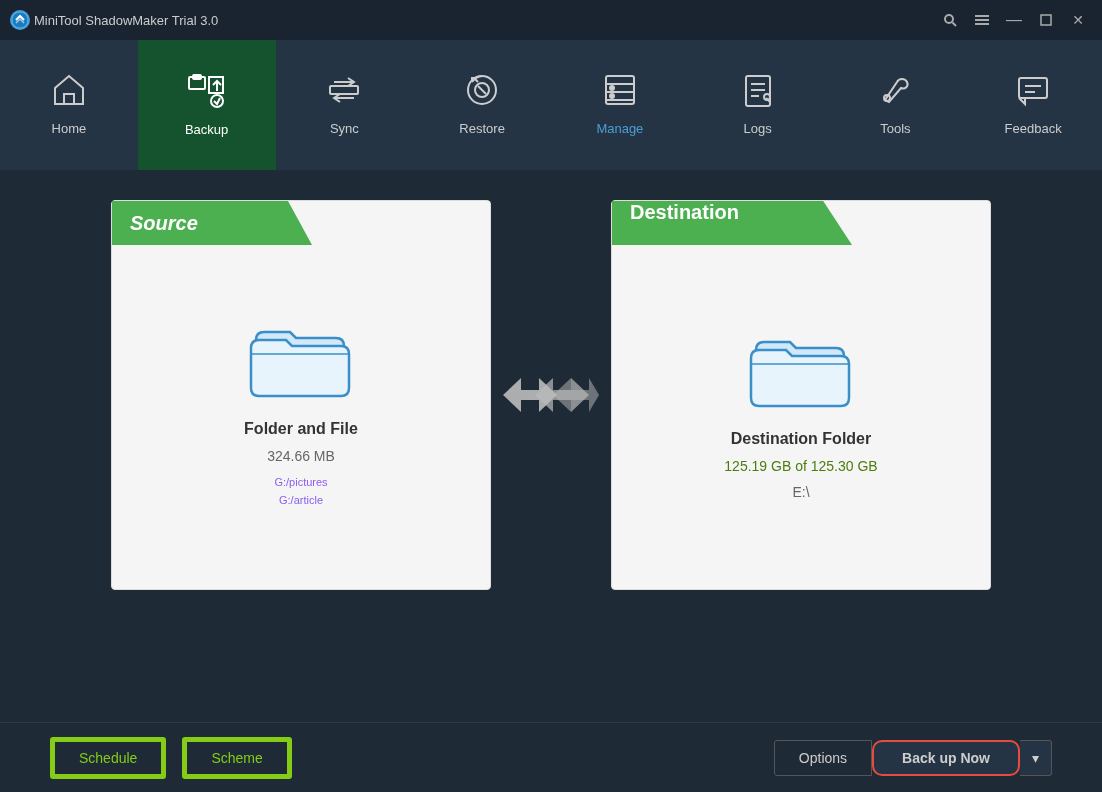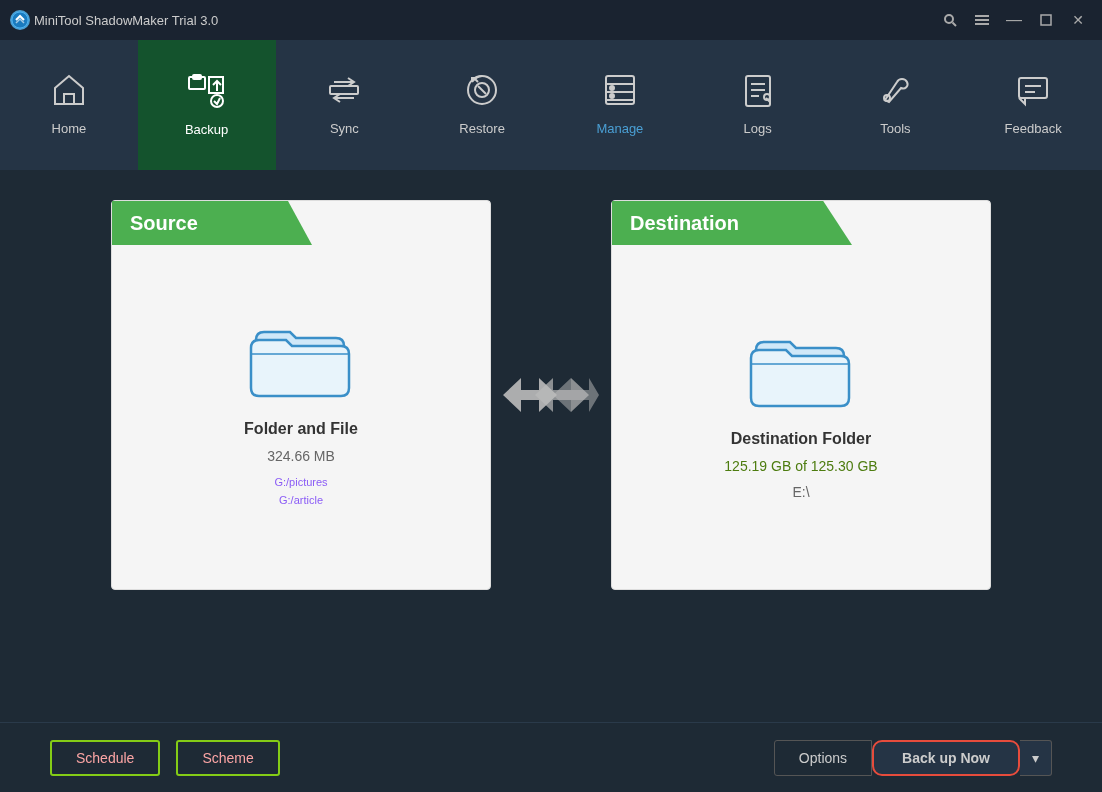--- a/index.html
+++ b/index.html
@@ -185,22 +185,22 @@
     .bottom-left {
       display: flex;
       gap: 16px;
     }
     .bottom-right {
       display: flex;
       gap: 0;
     }
     .btn-secondary {
       background: transparent;
-      border: 2px solid #84cc16;
-      color: #fca5a5;
+      border: 5px solid #84cc16;
+      color: #84cc16;
       padding: 8px 24px;
       cursor: pointer;
       font-size: 14px;
       border-radius: 3px;
     }
 
     .btn-options {
       background: transparent;
       border: 1px solid #555;
       color: #ccc;
@@ -380,21 +380,21 @@
 
     <div class="card" style="position:relative;">
       <div class="card-header">
         <div style="
           position: absolute;
           top: 0; left: 0;
           background: #4caf50;
           height: 44px;
           width: 200px;
           clip-path: polygon(0 0, 88% 0, 100% 100%, 0% 100%);
-          display: flex; align-items: center; padding-left: 18px;
+          display: flex; align-items: center; padding-left: 18px; font-style: italic;
         ">
           <span style="color:white; font-size:20px; font-weight:bold;">Source</span>
         </div>
         <div style="
           position: absolute;
           top: 0; left: 0; right: 0;
           height: 44px;
           background: white;
           z-index: -1;
         "></div>
@@ -428,21 +428,21 @@
 
     <div class="card" style="position:relative;">
       <div class="card-header">
         <div style="
           position: absolute;
           top: 0; left: 0;
           background: #4caf50;
           height: 44px;
           width: 240px;
           clip-path: polygon(0 0, 88% 0, 100% 100%, 0% 100%);
-          display: flex; align-items: center; padding-left: 18px;
+          display: flex; padding-left: 18px;
         ">
           <span style="color:white; font-size:20px; font-weight:bold;">Destination</span>
         </div>
         <div style="
           position: absolute;
           top: 0; left: 0; right: 0;
           height: 44px;
           background: white;
           z-index: -1;
         "></div>

